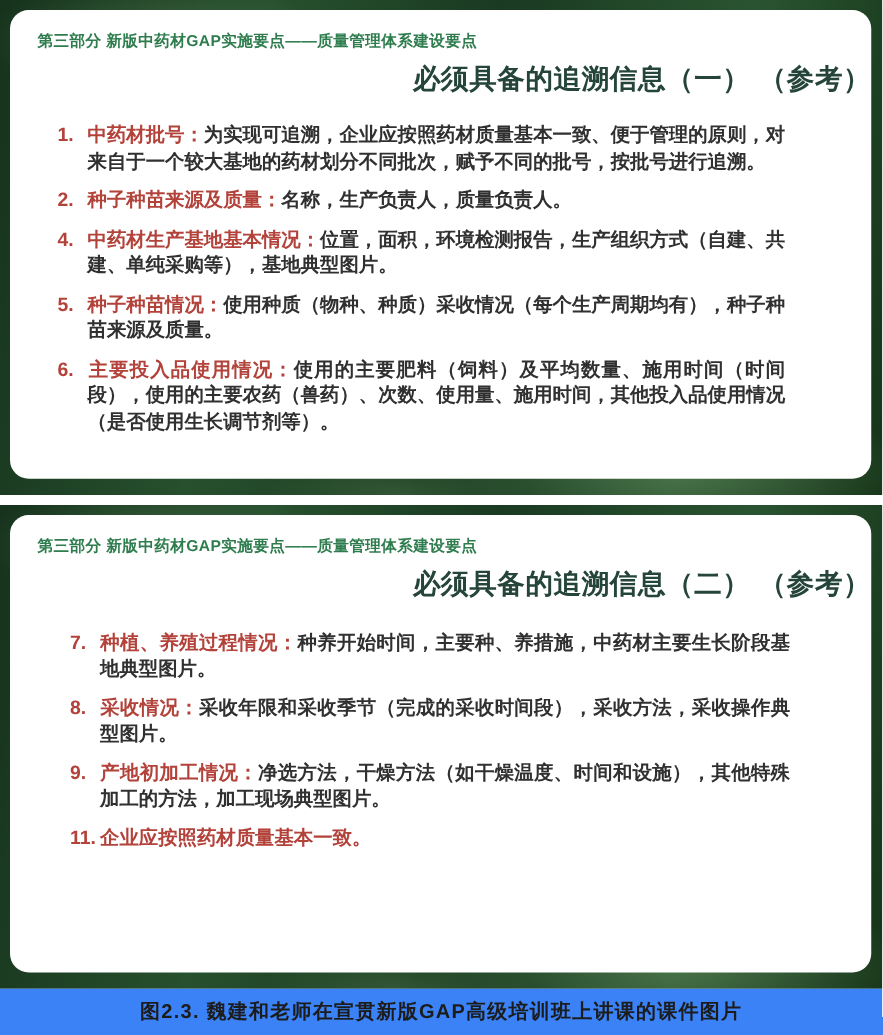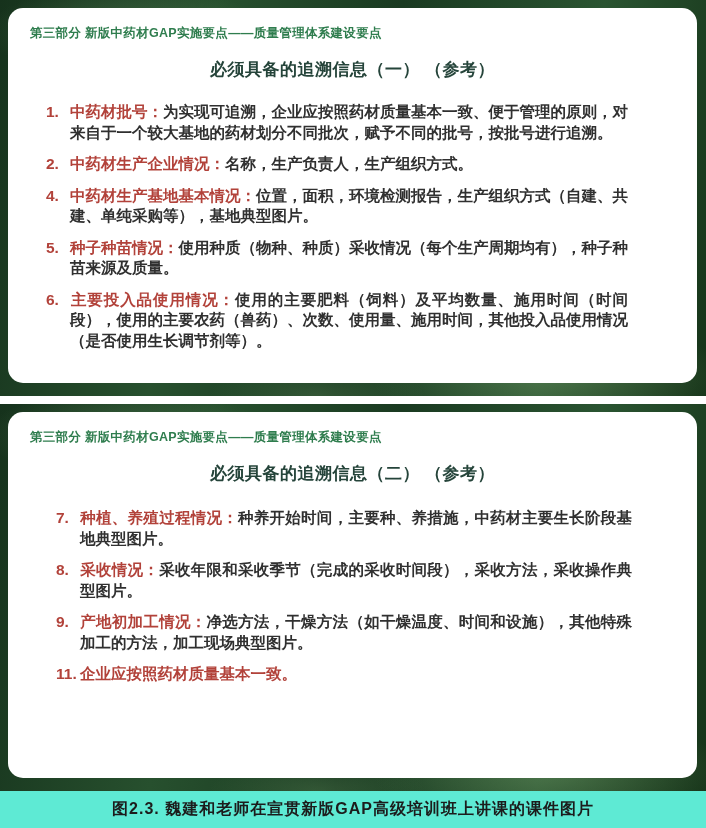--- a/index.html
+++ b/index.html
@@ -37,23 +37,23 @@
     overflow: hidden;
   }
   .slide-header {
     margin: 7px 0 0 22px;
     font-size: 12.5px;
     font-weight: bold;
     letter-spacing: 0.3px;
     color: var(--header-green, #2f7d4e);
   }
   .slide-title {
-    margin-top: 16px;
-    text-align: center;
-    font-size: 17px;
+    margin-top: 6px;
+    text-align: right;
+    font-size: 22px;
     font-weight: bold;
     letter-spacing: 0.5px;
     color: var(--title-dark, #25443a);
   }
   .items {
     margin: 21px 40px 0 38px;
     width: 582px;
   }
   .slide-2 .items {
     margin-left: 48px;
@@ -81,35 +81,35 @@
   }
   .caption {
     height: 37px;
     display: flex;
     align-items: center;
     justify-content: center;
     font-size: 16px;
     font-weight: bold;
     letter-spacing: 1px;
     color: #1c1c1c;
-    background: #5eead4;
+    background: #3b82f6;
   }
 </style>
 </head>
 <body>
 
 <div class="page">
 
   <div class="slide slide-1">
     <div class="slide-inner">
       <div class="slide-header">第三部分 新版中药材GAP实施要点——质量管理体系建设要点</div>
       <div class="slide-title">必须具备的追溯信息（一） （参考）</div>
       <div class="items" id="items-0">
           <div class="item"><span class="num">1.</span><span class="label">中药材批号：</span><span class="body">为实现可追溯，企业应按照药材质量基本一致、便于管理的原则，对来自于一个较大基地的药材划分不同批次，赋予不同的批号，按批号进行追溯。</span></div>
-          <div class="item"><span class="num">2.</span><span class="label">中药材生产企业情况：</span><span class="body">名称，生产负责人，生产组织方式。</span></div>
+          <div class="item"><span class="num">2.</span><span class="label">种子种苗来源及质量：</span><span class="body">名称，生产负责人，质量负责人。</span></div>
           <div class="item"><span class="num">4.</span><span class="label">中药材生产基地基本情况：</span><span class="body">位置，面积，环境检测报告，生产组织方式（自建、共建、单纯采购等），基地典型图片。</span></div>
           <div class="item"><span class="num">5.</span><span class="label">种子种苗情况：</span><span class="body">使用种质（物种、种质）采收情况（每个生产周期均有），种子种苗来源及质量。</span></div>
           <div class="item"><span class="num">6.</span><span class="label">主要投入品使用情况：</span><span class="body">使用的主要肥料（饲料）及平均数量、施用时间（时间段），使用的主要农药（兽药）、次数、使用量、施用时间，其他投入品使用情况（是否使用生长调节剂等）。</span></div>
         </div>
     </div>
   </div>
 
   <div class="slide slide-2">
     <div class="slide-inner">
       <div class="slide-header">第三部分 新版中药材GAP实施要点——质量管理体系建设要点</div>

